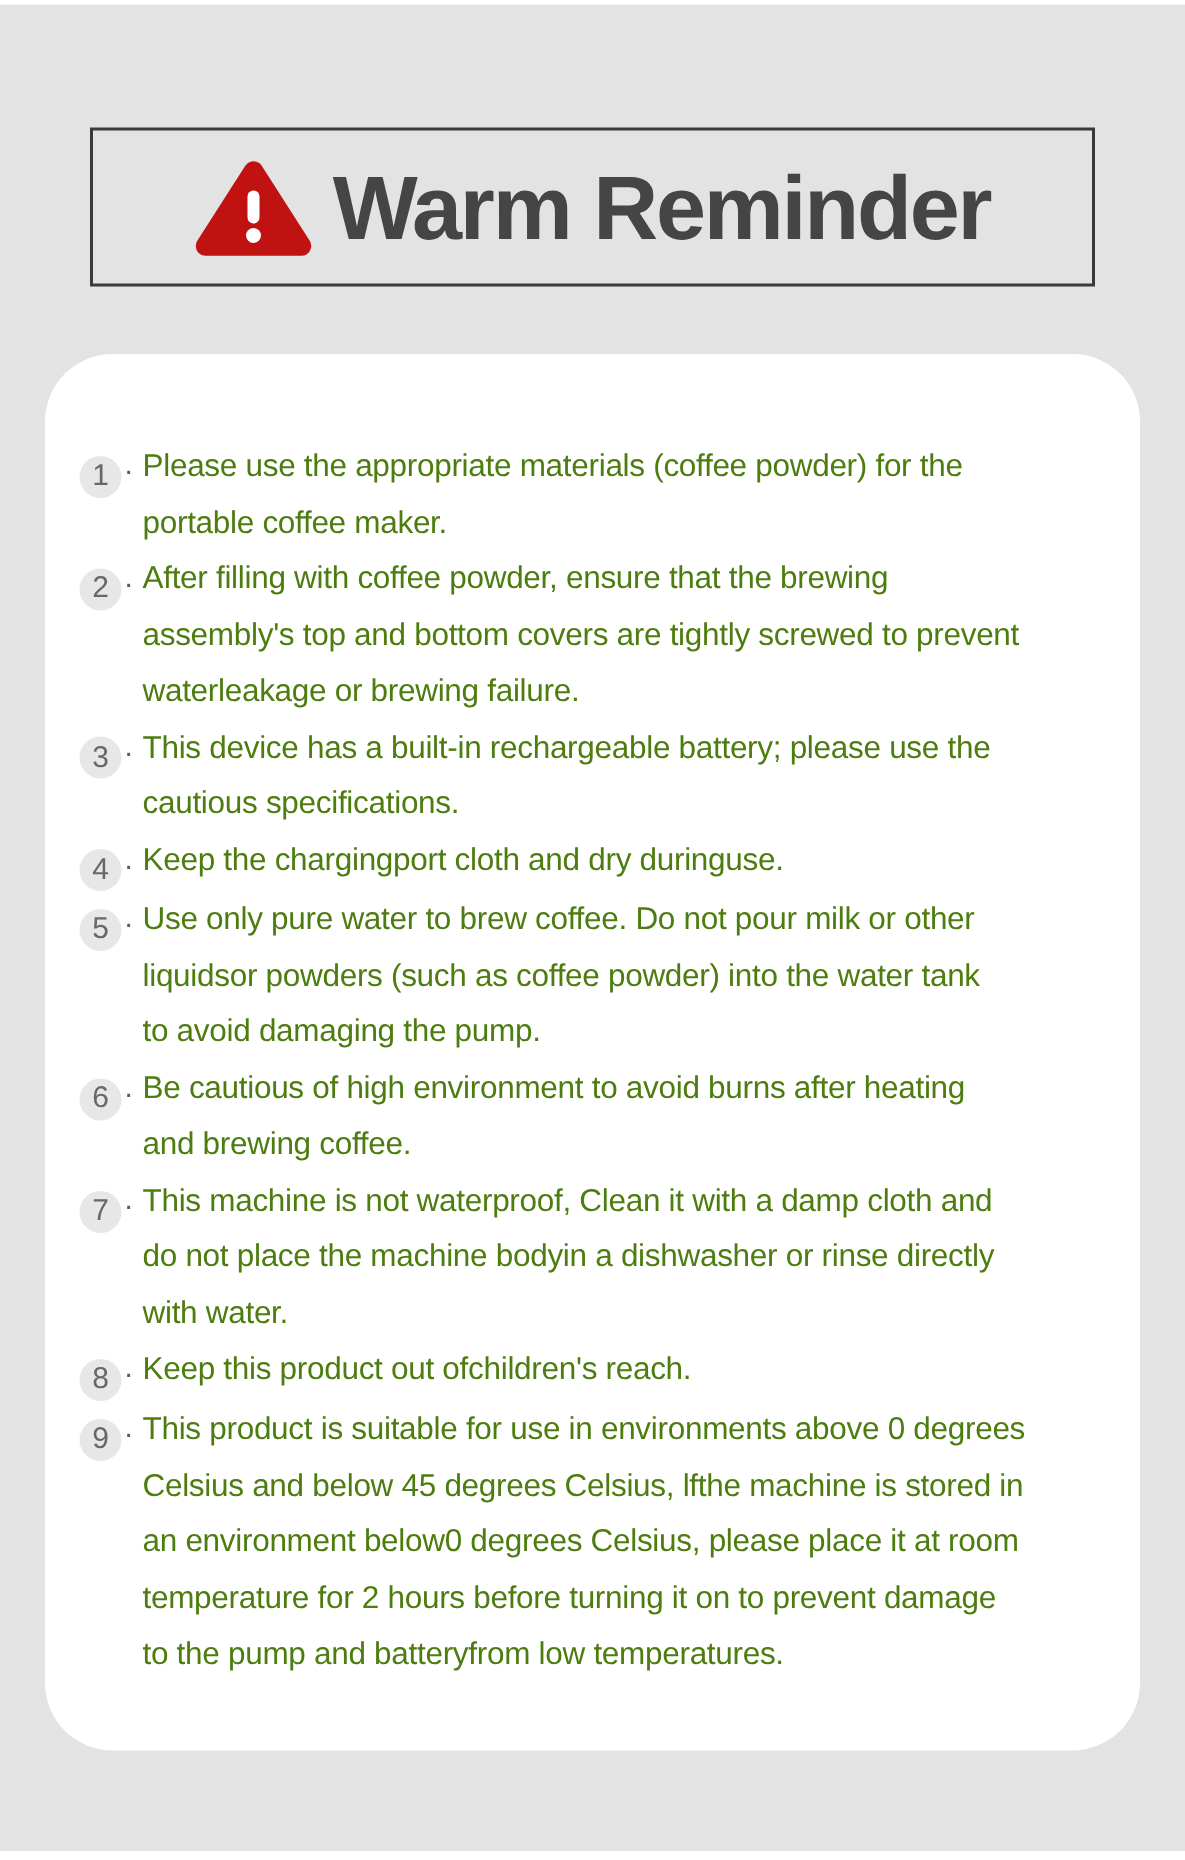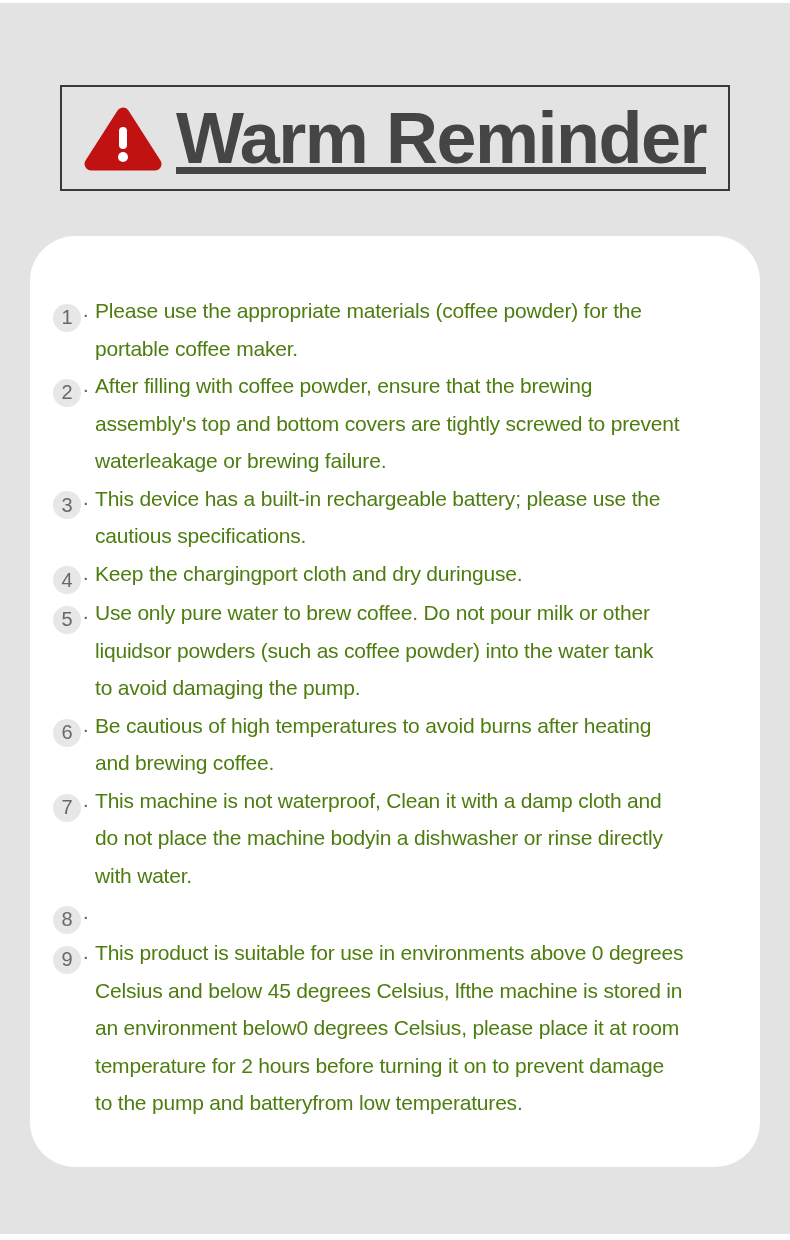--- a/index.html
+++ b/index.html
@@ -23,26 +23,25 @@
     box-sizing: border-box;
     border: 2px solid #3a3a3a;
     display: flex;
     align-items: center;
     justify-content: center;
     gap: 14px;
   }
   .warn-icon { display: inline-flex; flex: none; margin-top: 2px; }
   .banner h1 {
     margin: 0;
-    font-size: 72px;
+    font-size: 60px;
     font-weight: bold;
     letter-spacing: -1.5px;
     color: #454545;
     white-space: nowrap;
-    text-decoration: underline;
   }
   
   .card {
     position: absolute;
     left: 30px; top: 233px;
     width: 730px; height: 931px;
     box-sizing: border-box;
     background: #ffffff;
     border-radius: 45px;
     padding: 56px 22px 0 23px;
@@ -128,33 +127,34 @@
 
     <div class="item">
       <span class="marker"><span class="badge">5</span><span class="dot">.</span></span>
       <p class="item-text">Use only pure water to brew coffee. Do not pour milk or other
 liquidsor powders (such as coffee powder) into the water tank
 to avoid damaging the pump.</p>
     </div>
 
     <div class="item">
       <span class="marker"><span class="badge">6</span><span class="dot">.</span></span>
-      <p class="item-text">Be cautious of high temperatures to avoid burns after heating
+      <p class="item-text">Be cautious of high environment to avoid burns after heating
 and brewing coffee.</p>
     </div>
 
     <div class="item">
       <span class="marker"><span class="badge">7</span><span class="dot">.</span></span>
       <p class="item-text">This machine is not waterproof, Clean it with a damp cloth and
 do not place the machine bodyin a dishwasher or rinse directly
 with water.</p>
     </div>
 
     <div class="item">
       <span class="marker"><span class="badge">8</span><span class="dot">.</span></span>
+      <p class="item-text">Keep this product out ofchildren's reach.</p>
     </div>
 
     <div class="item">
       <span class="marker"><span class="badge">9</span><span class="dot">.</span></span>
       <p class="item-text">This product is suitable for use in environments above 0 degrees
 Celsius and below 45 degrees Celsius, lfthe machine is stored in
 an environment below0 degrees Celsius, please place it at room
 temperature for 2 hours before turning it on to prevent damage
 to the pump and batteryfrom low temperatures.</p>
     </div>

